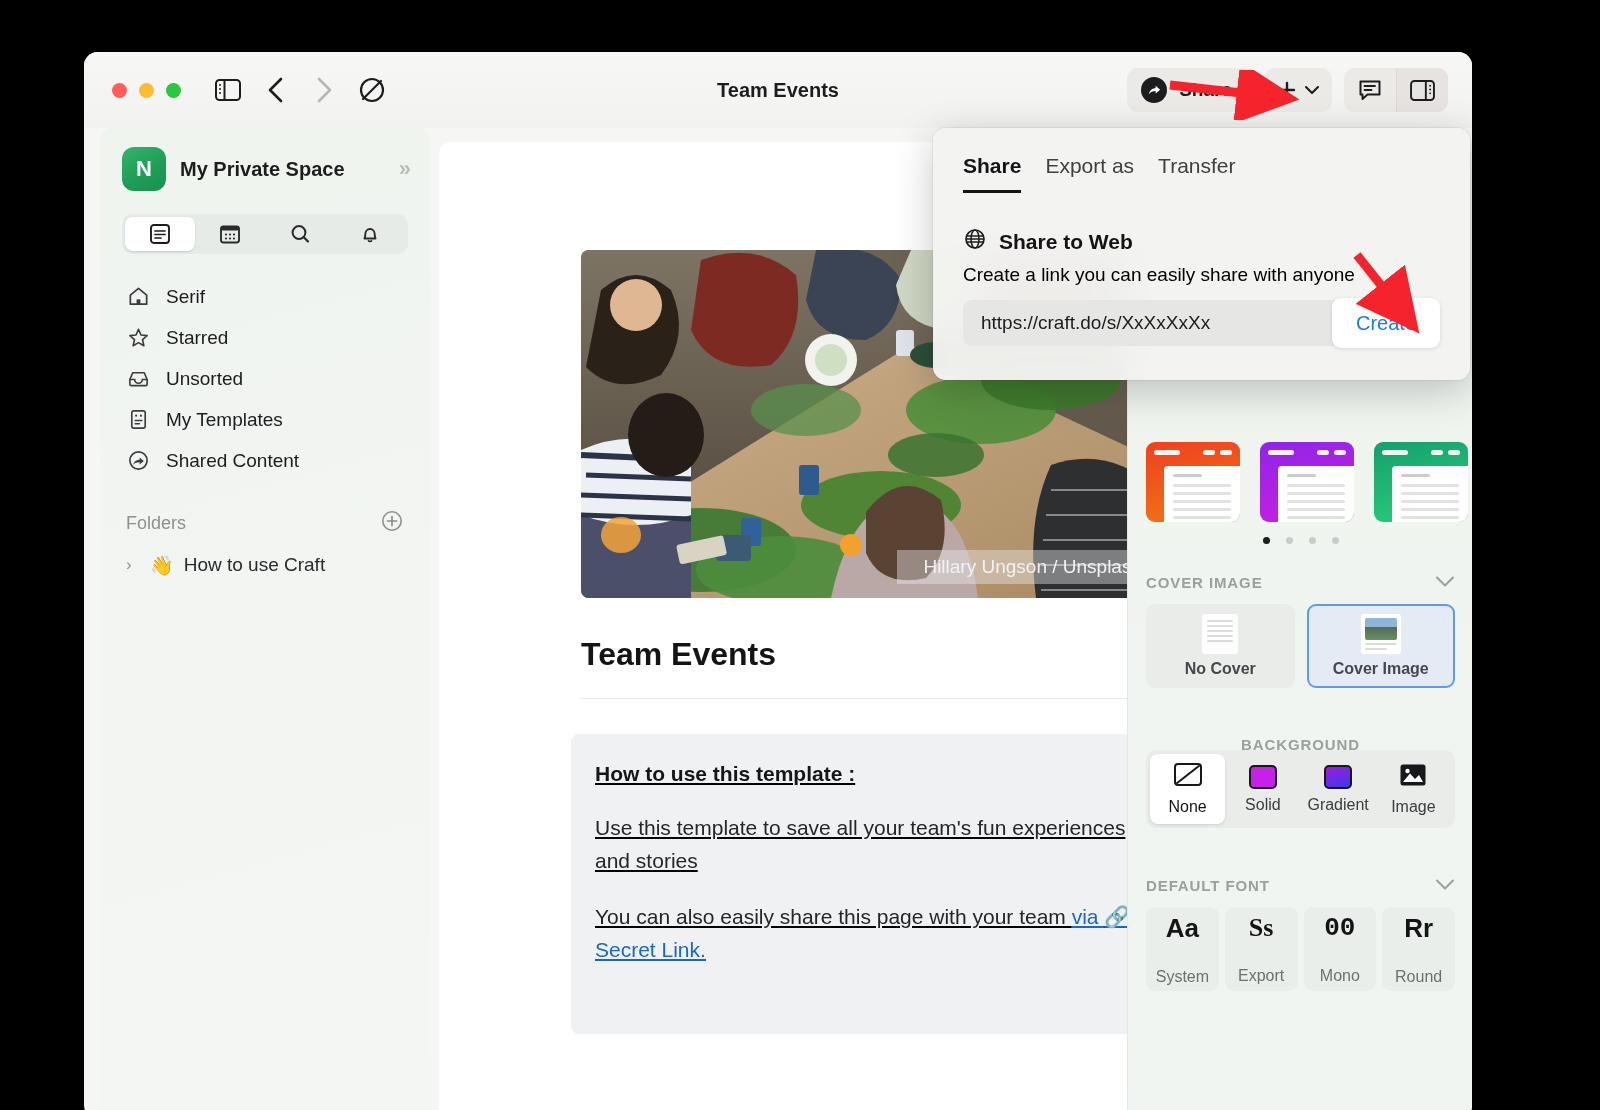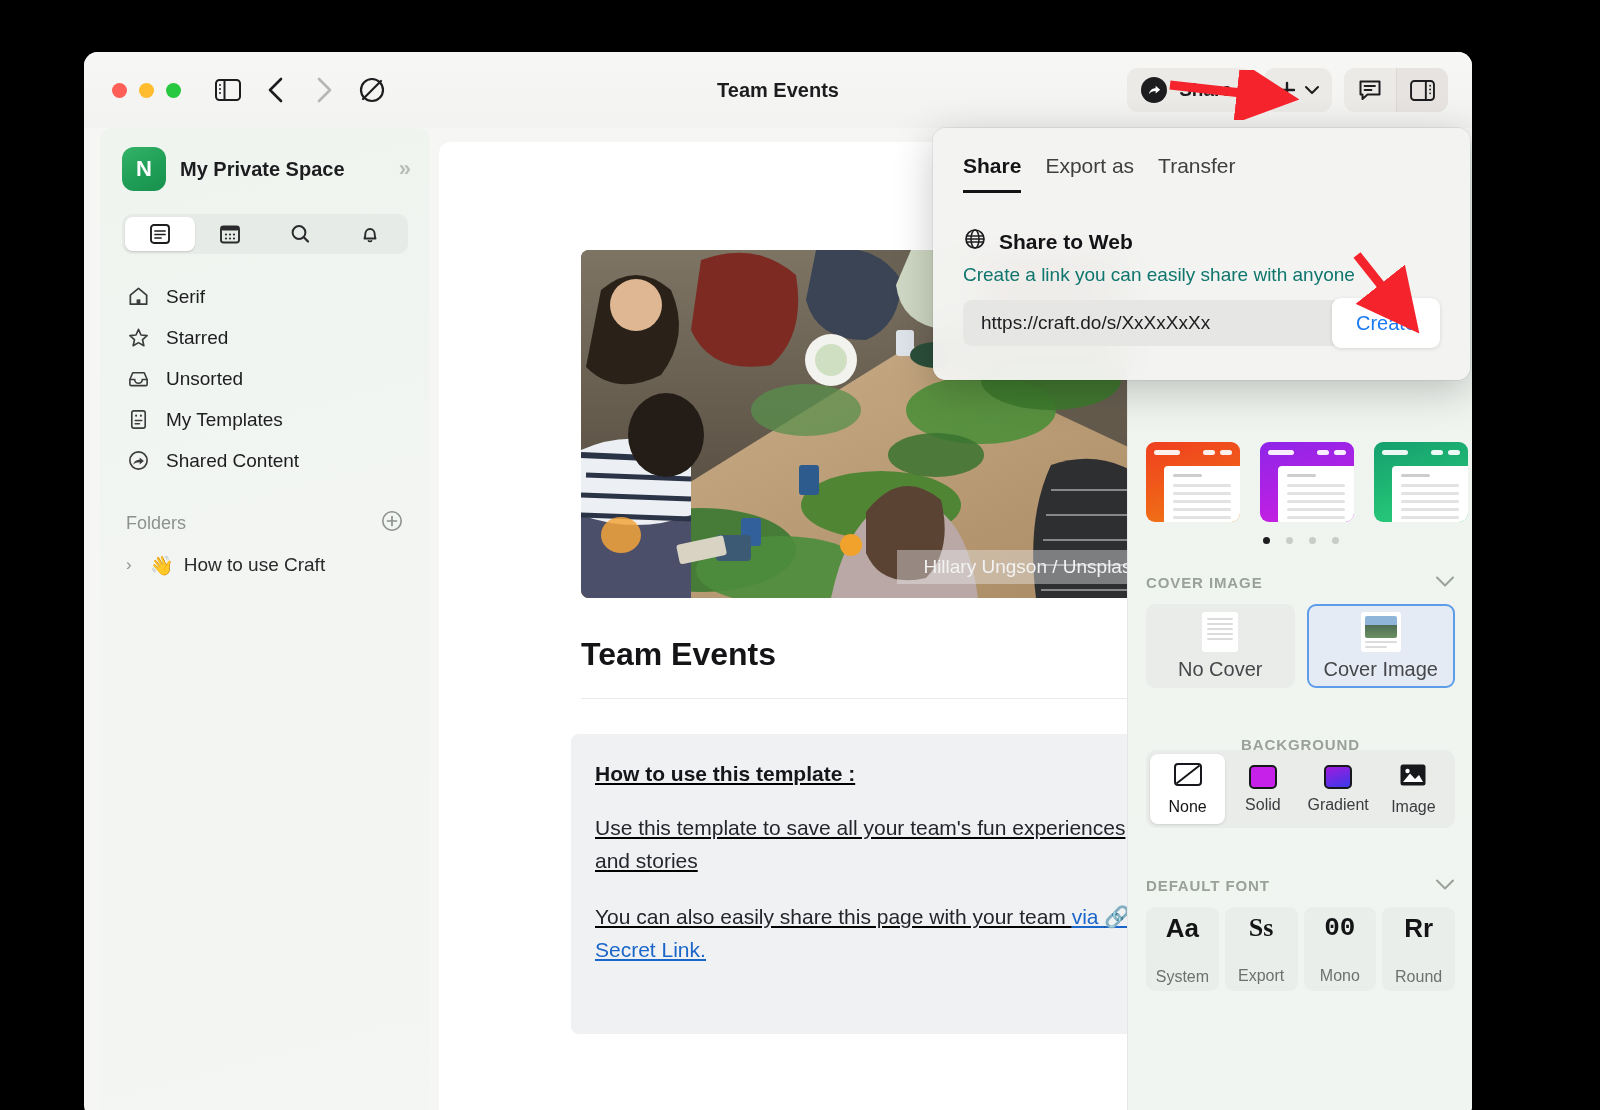--- a/index.html
+++ b/index.html
@@ -223,22 +223,23 @@
     display: flex; align-items: center; justify-content: space-between;
     font-size: 15px; font-weight: 600; letter-spacing: .9px; color: #9aa09a;
   }
   .sect-chevron { color: #9aa09a; }
 
   .cover-row { position: absolute; left: 18px; width: 309px; display: flex; gap: 12px; }
   .cover-opt {
     flex: 1; height: 84px; border-radius: 9px;
     background: #e9ece9;
     display: flex; flex-direction: column; align-items: center; justify-content: center; gap: 6px;
-    font-size: 20px; color: #45474a; cursor: pointer;
+    font-size: 16px; color: #45474a; cursor: pointer;
     border: 2px solid transparent;
+    font-weight: bold;
   }
   .cover-opt.selected { background: #e4ebf4; border-color: #5d9ce8; }
   .mini-doc {
     width: 36px; height: 40px; background: #fff; border-radius: 3px;
     padding: 6px 5px; display: flex; flex-direction: column; gap: 3px;
   }
   .mini-doc i { height: 2px; background: #dcdcdc; border-radius: 1px; display: block; }
   .mini-cover {
     width: 40px; height: 40px; background: #fff; border-radius: 3px;
     padding: 4px; display: flex; flex-direction: column; gap: 3px;
@@ -286,21 +287,21 @@
     font-size: 21px; color: #404040; cursor: pointer; padding-bottom: 12px;
     border-bottom: 3px solid transparent;
   }
   .pop-tab.active { color: #141416; font-weight: 600; border-bottom-color: #141416; }
 
   .pop-body { margin: 18px 16px 0 16px; padding: 4px 14px 18px 14px; border-radius: 10px; }
   .stw-title {
     display: flex; align-items: center; gap: 12px;
     font-size: 21px; font-weight: 700; color: #141416; padding-top: 12px;
   }
-  .stw-sub { font-size: 19px; color: #0f766e; margin-top: 8px; }
+  .stw-sub { font-size: 19px; color: #000000; margin-top: 8px; }
   .url-row {
     margin-top: 14px; height: 46px; background: #e6e6e4; border-radius: 9px;
     display: flex; align-items: center; position: relative;
   }
   .url-text { flex: 1; padding-left: 18px; font-size: 19px; color: #1d1d1f; }
   .create-btn {
     position: absolute; right: 0; top: -2px;
     height: 50px; min-width: 108px; padding: 0 18px;
     background: #ffffff; border-radius: 9px;
     display: flex; align-items: center; justify-content: center;

